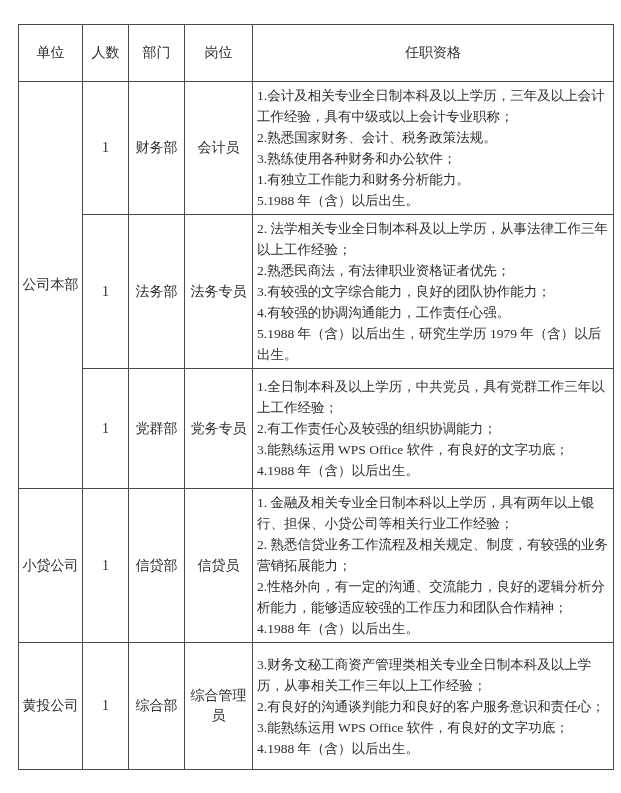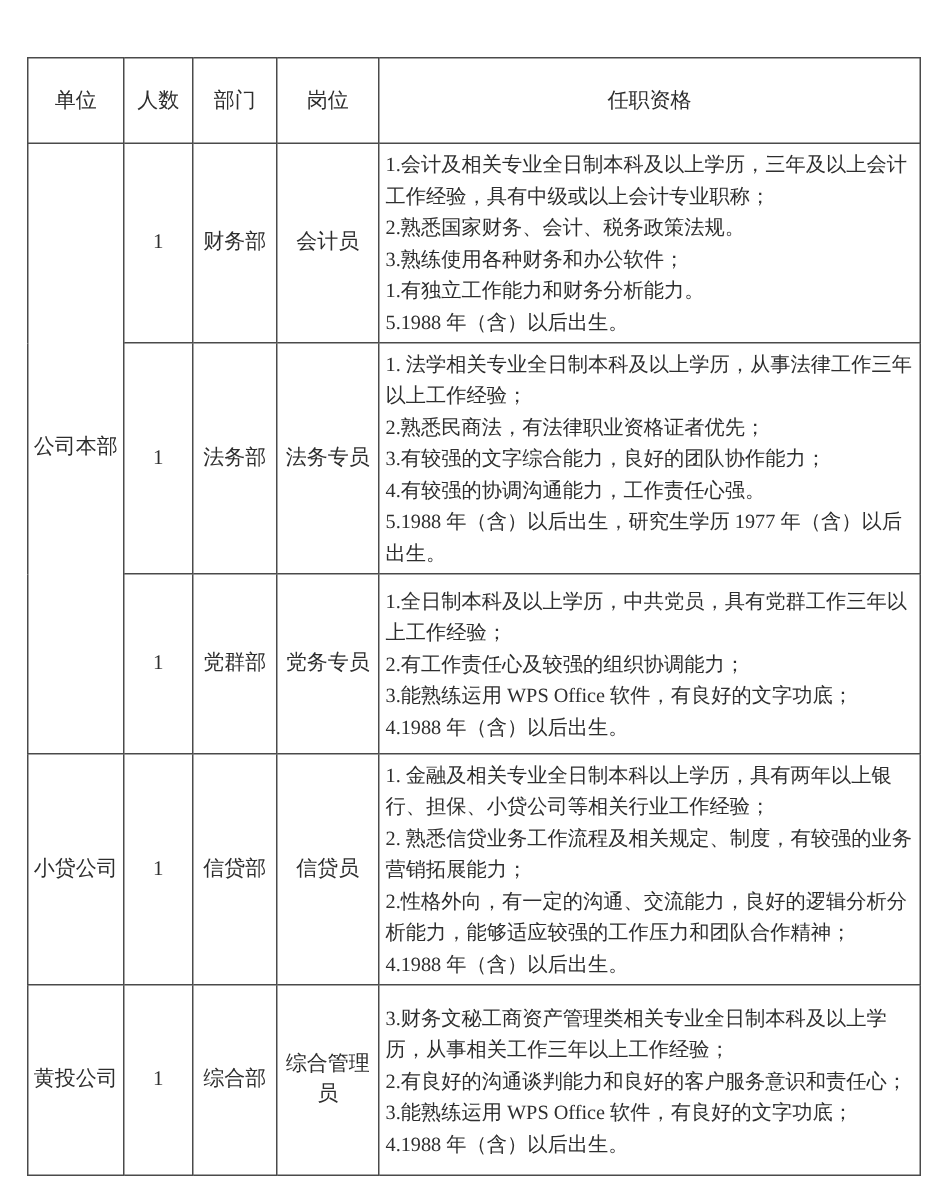--- a/index.html
+++ b/index.html
@@ -3,21 +3,21 @@
 <meta charset="utf-8">
 <style>
   html,body{margin:0;padding:0;}
   body{
     width:621px;height:793px;
     background:#ffffff;
     font-family:"Liberation Serif","DejaVu Serif",serif;
     color:#2e2e2e;
     position:relative;
   }
-  .sheet{position:absolute;left:18px;top:38px;}
+  .sheet{position:absolute;left:18px;top:24px;}
   table.recruit{
     border-collapse:collapse;
     table-layout:fixed;
     width:595px;
   }
   table.recruit td, table.recruit th{
     border:1px solid #4a4a4a;
     overflow:hidden;
   }
   col.c-unit{width:64px;}
@@ -81,21 +81,21 @@
       <td class="cc">1</td>
       <td class="cc">财务部</td>
       <td class="cc">会计员</td>
       <td class="qual"><div class="qual-line">1.会计及相关专业全日制本科及以上学历，三年及以上会计工作经验，具有中级或以上会计专业职称；</div><div class="qual-line">2.熟悉国家财务、会计、税务政策法规。</div><div class="qual-line">3.熟练使用各种财务和办公软件；</div><div class="qual-line">1.有独立工作能力和财务分析能力。</div><div class="qual-line">5.1988 年（含）以后出生。</div></td>
     </tr>
 
     <tr class="r-2">
       <td class="cc">1</td>
       <td class="cc">法务部</td>
       <td class="cc">法务专员</td>
-      <td class="qual"><div class="qual-line">1. 法学相关专业全日制本科及以上学历，从事法律工作三年以上工作经验；</div><div class="qual-line">2.熟悉民商法，有法律职业资格证者优先；</div><div class="qual-line">3.有较强的文字综合能力，良好的团队协作能力；</div><div class="qual-line">4.有较强的协调沟通能力，工作责任心强。</div><div class="qual-line">5.1988 年（含）以后出生，研究生学历 1977 年（含）以后出生。</div></td>
+      <td class="qual"><div class="qual-line">2. 法学相关专业全日制本科及以上学历，从事法律工作三年以上工作经验；</div><div class="qual-line">2.熟悉民商法，有法律职业资格证者优先；</div><div class="qual-line">3.有较强的文字综合能力，良好的团队协作能力；</div><div class="qual-line">4.有较强的协调沟通能力，工作责任心强。</div><div class="qual-line">5.1988 年（含）以后出生，研究生学历 1979 年（含）以后出生。</div></td>
     </tr>
 
     <tr class="r-3">
       <td class="cc">1</td>
       <td class="cc">党群部</td>
       <td class="cc">党务专员</td>
       <td class="qual"><div class="qual-line">1.全日制本科及以上学历，中共党员，具有党群工作三年以上工作经验；</div><div class="qual-line">2.有工作责任心及较强的组织协调能力；</div><div class="qual-line">3.能熟练运用 WPS Office 软件，有良好的文字功底；</div><div class="qual-line">4.1988 年（含）以后出生。</div></td>
     </tr>
 
     <tr class="r-4">

